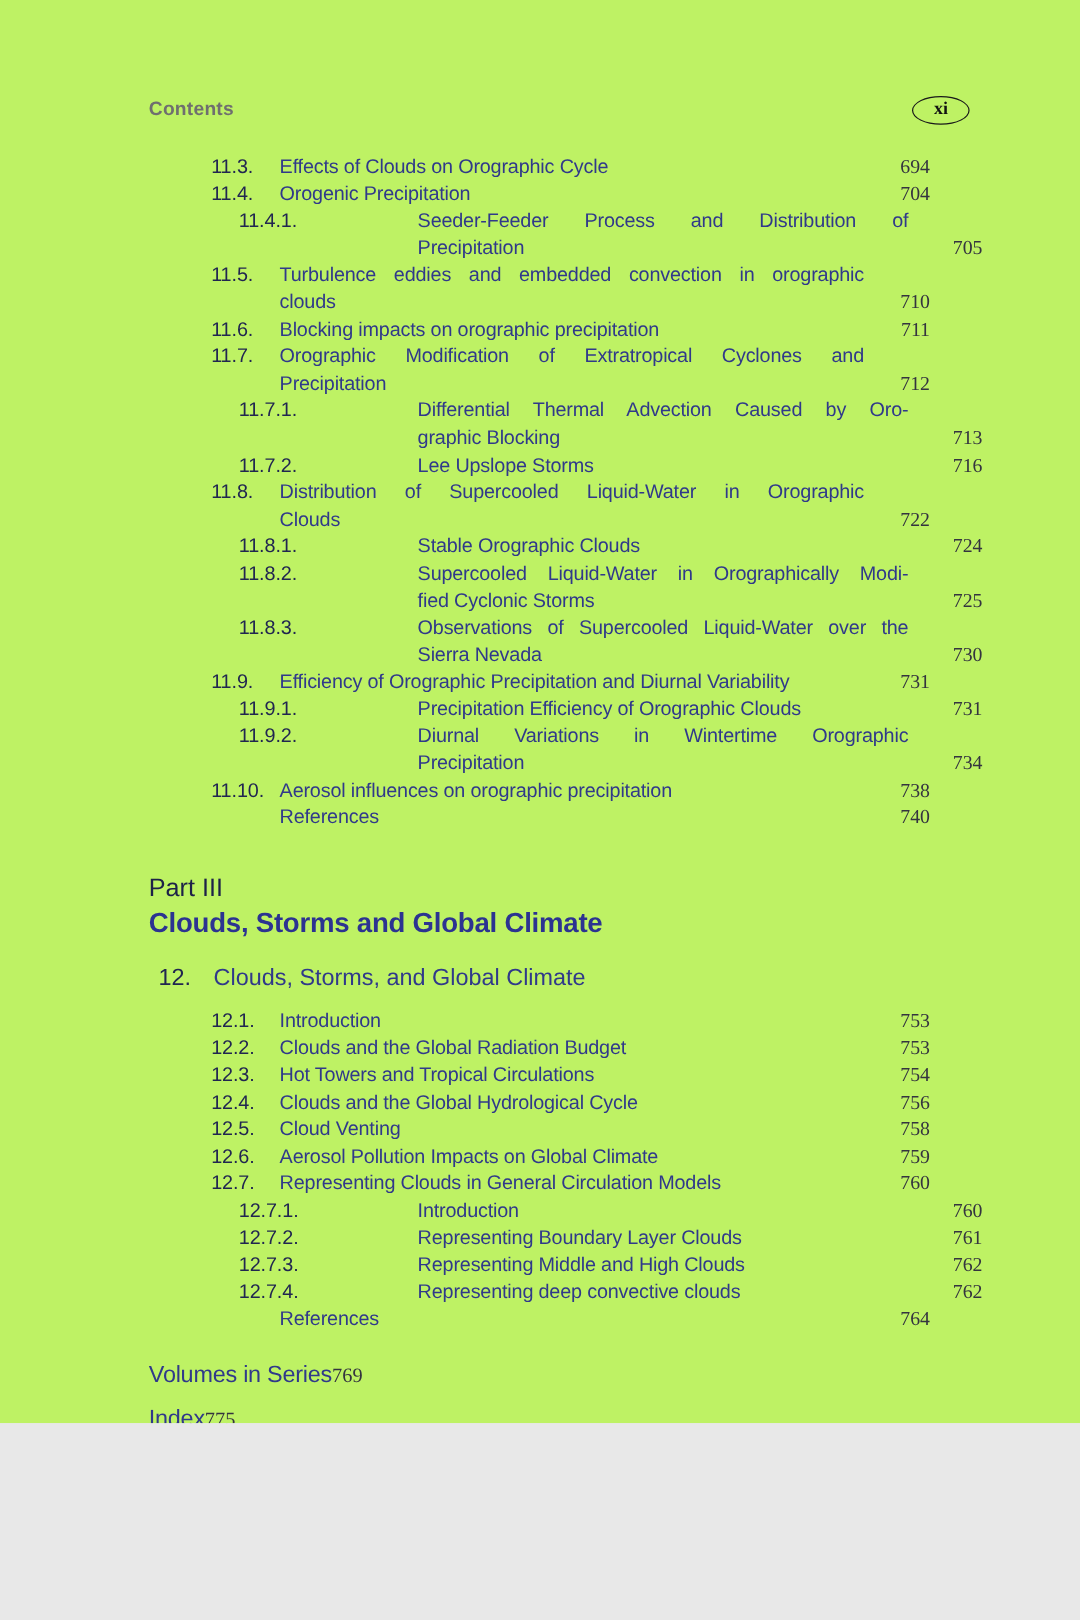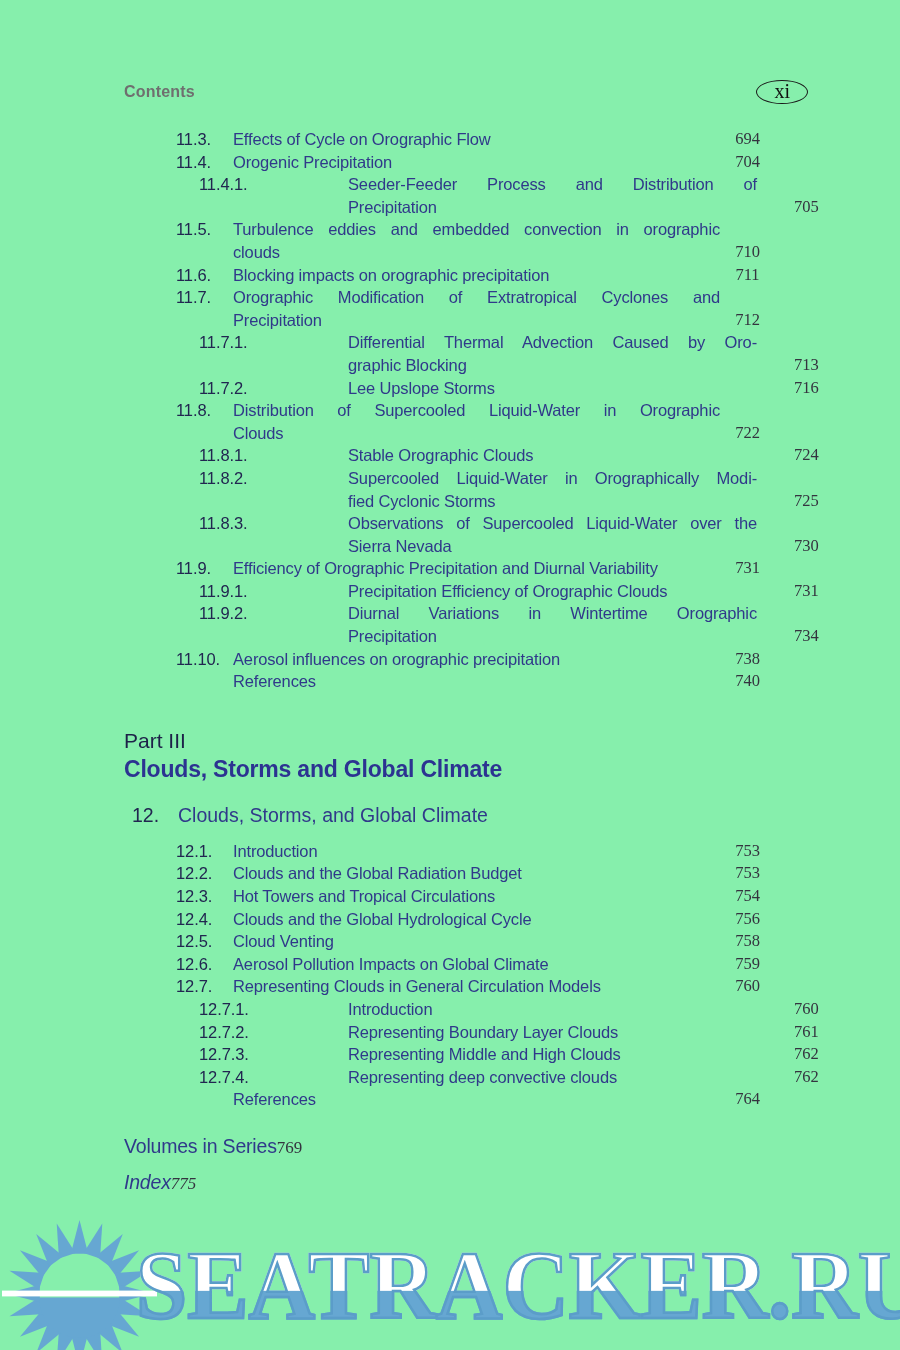--- a/index.html
+++ b/index.html
@@ -1,55 +1,55 @@
 <!DOCTYPE html>
 <html style="--header_gray: #6f6f6f; --num_navy: #212650; --title_blue: #30398a; --page_gray: #34343f; --part_navy: #1d2148; --part_blue: #2c3391; --watermark_blue: #66a7d2; --watermark_stroke: #5b9dc9;"><head>
 <meta charset="utf-8">
 <style>
   html,body{margin:0;padding:0;background:#e8e8e8;}
   .page{
-    position:relative;width:900px;height:1350px;background:#86efac;
+    position:relative;width:900px;height:1186px;background:#bef264;
     overflow:hidden;font-family:"Liberation Sans",sans-serif;
     -webkit-font-smoothing:antialiased;
   }
   
   .hdr{position:absolute;top:80px;left:124px;right:92px;
        display:flex;justify-content:space-between;align-items:center;}
   .hdr-title{font-weight:bold;font-size:16px;color:var(--header_gray);letter-spacing:.2px;}
-  .folio{font-family:"Liberation Serif",serif;font-weight:normal;font-size:20px;color:#111;
+  .folio{font-family:"Liberation Serif",serif;font-weight:bold;font-size:15px;color:#111;
          border:1.5px solid #1a1a1a;border-radius:50%;padding:1px 17px 3px 17px;line-height:18px;}
   
   .main{position:absolute;top:128px;left:124px;width:651px;}
   .toc{margin-left:52px;width:599px;}
   .toc-row{display:flex;align-items:flex-start;}
   .toc-row .num{flex:none;width:57px;font-size:16.5px;letter-spacing:-.1px;
                 line-height:22.6px;color:var(--num_navy);}
   .toc-row .txt{flex:none;width:487px;color:var(--title_blue);}
   .toc-row .txt .line{font-size:16.5px;letter-spacing:-.15px;line-height:22.6px;white-space:nowrap;}
   .toc-row .txt .line.j{text-align:justify;text-align-last:justify;}
-  .toc-row .pg{flex:1;align-self:flex-end;text-align:center;
+  .toc-row .pg{flex:1;align-self:flex-end;text-align:right;
                font-family:"Liberation Serif",serif;font-size:16.5px;
                line-height:22.6px;color:var(--page_gray);}
   .toc-row.lvl2{padding-left:23px;gap:37px;}
   .toc-row.lvl2 .num{width:112px;}
   .toc-row.lvl2 .txt{width:409px;}
   
   .part{margin-top:34px;}
   .part-label{font-size:21px;line-height:27px;color:var(--part_navy);}
   .part-title{font-size:23px;line-height:31px;font-weight:bold;color:var(--part_blue);letter-spacing:-.2px;}
   
   .chap{margin-top:17px;display:flex;font-size:19.5px;line-height:26px;}
   .chap .ch-num{flex:none;width:46px;margin-left:8px;color:var(--num_navy);}
   .chap .ch-title{color:var(--title_blue);}
   
   .toc.second{margin-top:12px;}
   
   .backmatter{margin-top:22px;}
   .bm-row{display:flex;align-items:baseline;}
-  .bm-row + .bm-row{margin-top:10px;font-style:italic;}
+  .bm-row + .bm-row{margin-top:10px;}
   .bm-label{flex:none;font-size:19.5px;line-height:26px;color:var(--title_blue);letter-spacing:-.2px;}
   .bm-page{flex:1;text-align:left;font-family:"Liberation Serif",serif;
            font-size:17px;color:var(--page_gray);}
   
   .watermark{position:absolute;left:0;top:1212px;width:900px;height:138px;pointer-events:none;padding-left:16px;}
   .wm-sun{position:absolute;left:2px;top:4px;width:155px;height:155px;}
   .wm-text{
     position:absolute;left:136px;top:22px;
     font-family:"Liberation Serif",serif;font-weight:bold;font-size:92px;line-height:96px;
     letter-spacing:0px;transform:scaleY(1.06);transform-origin:top left;
@@ -68,21 +68,21 @@
     <span class="hdr-title">Contents</span>
     <span class="folio">xi</span>
   </div>
 
   <div class="main">
 
     <div class="toc" id="toc-ch11">
         <div class="toc-row">
           <span class="num">11.3.</span>
           <div class="txt">
-            <div class="line">Effects of Cycle on Orographic Flow</div>
+            <div class="line">Effects of Clouds on Orographic Cycle</div>
           </div>
           <span class="pg">694</span>
         </div>
         <div class="toc-row">
           <span class="num">11.4.</span>
           <div class="txt">
             <div class="line">Orogenic Precipitation</div>
           </div>
           <span class="pg">704</span>
         </div>

